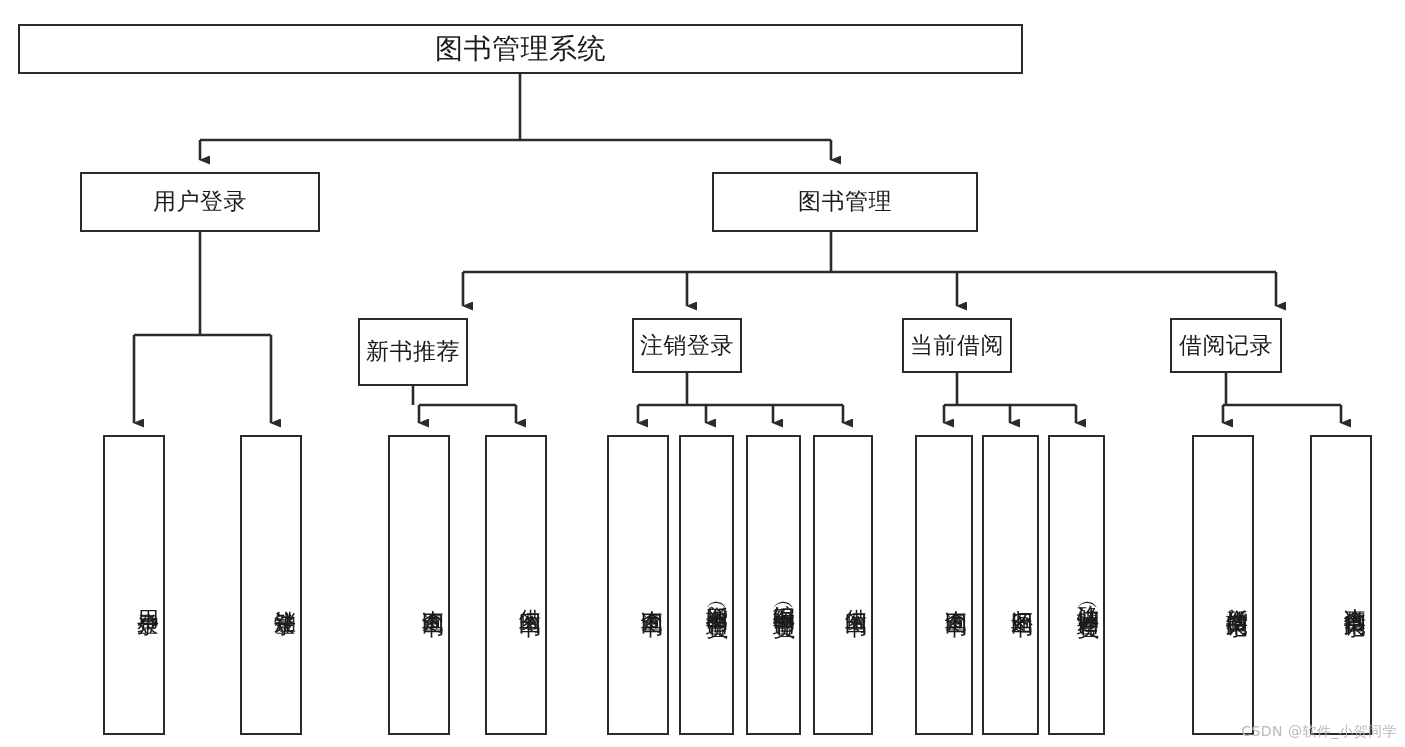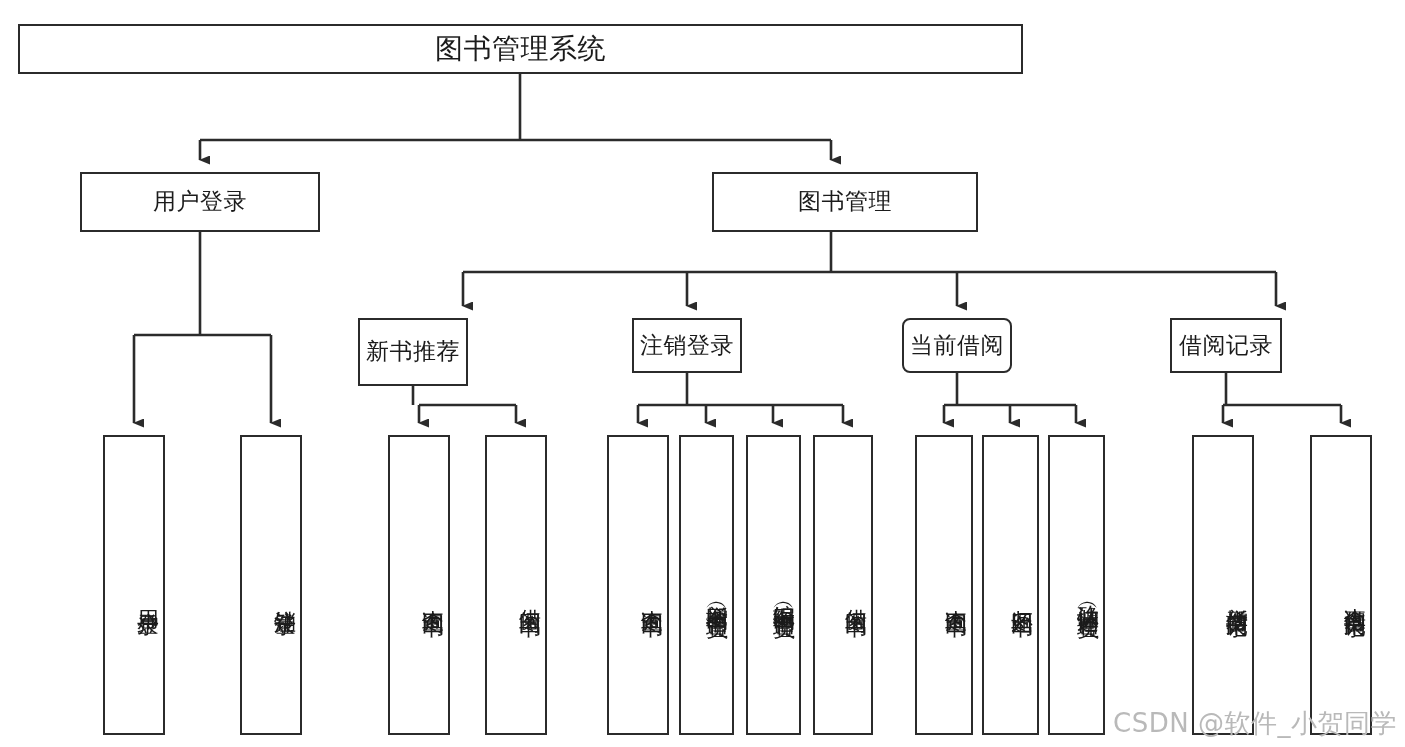--- a/index.html
+++ b/index.html
@@ -54,21 +54,21 @@
     writing-mode: vertical-rl;
     text-orientation: upright;
     display: block;
     white-space: nowrap;
   }
   .node.root { font-size: 28px; margin-top: 8px; }
   .watermark {
     position: absolute;
     right: 8px;
     bottom: 6px;
-    font-size: 26px;
+    font-size: 14px;
     color: #b9b9b9;
     letter-spacing: 0.5px;
     white-space: nowrap;
   }
 </style>
 </head>
 <body>
 
 <div id="stage">
 
@@ -132,21 +132,21 @@
   <div class="node horiz" id="node-l2-1" style="left: 712px; top: 172px; width: 266px; height: 60px;">
     <span>图书管理</span>
   </div>
 
   <div class="node horiz" id="node-l3-0" style="left: 358px; top: 318px; width: 110px; height: 68px;">
     <span>新书推荐</span>
   </div>
   <div class="node horiz" id="node-l3-1" style="left: 632px; top: 318px; width: 110px; height: 55px;">
     <span>注销登录</span>
   </div>
-  <div class="node horiz" id="node-l3-2" style="left: 902px; top: 318px; width: 110px; height: 55px; border-radius: 8px;">
+  <div class="node horiz" id="node-l3-2" style="left: 902px; top: 318px; width: 110px; height: 55px;">
     <span>当前借阅</span>
   </div>
   <div class="node horiz" id="node-l3-3" style="left: 1170px; top: 318px; width: 112px; height: 55px;">
     <span>借阅记录</span>
   </div>
 
   <div class="node vert" id="leaf-0" style="left: 103px; top: 435px; width: 62px; height: 300px;">
     <span class="vtext">用户登录</span>
   </div>
   <div class="node vert" id="leaf-1" style="left: 240px; top: 435px; width: 62px; height: 300px;">

